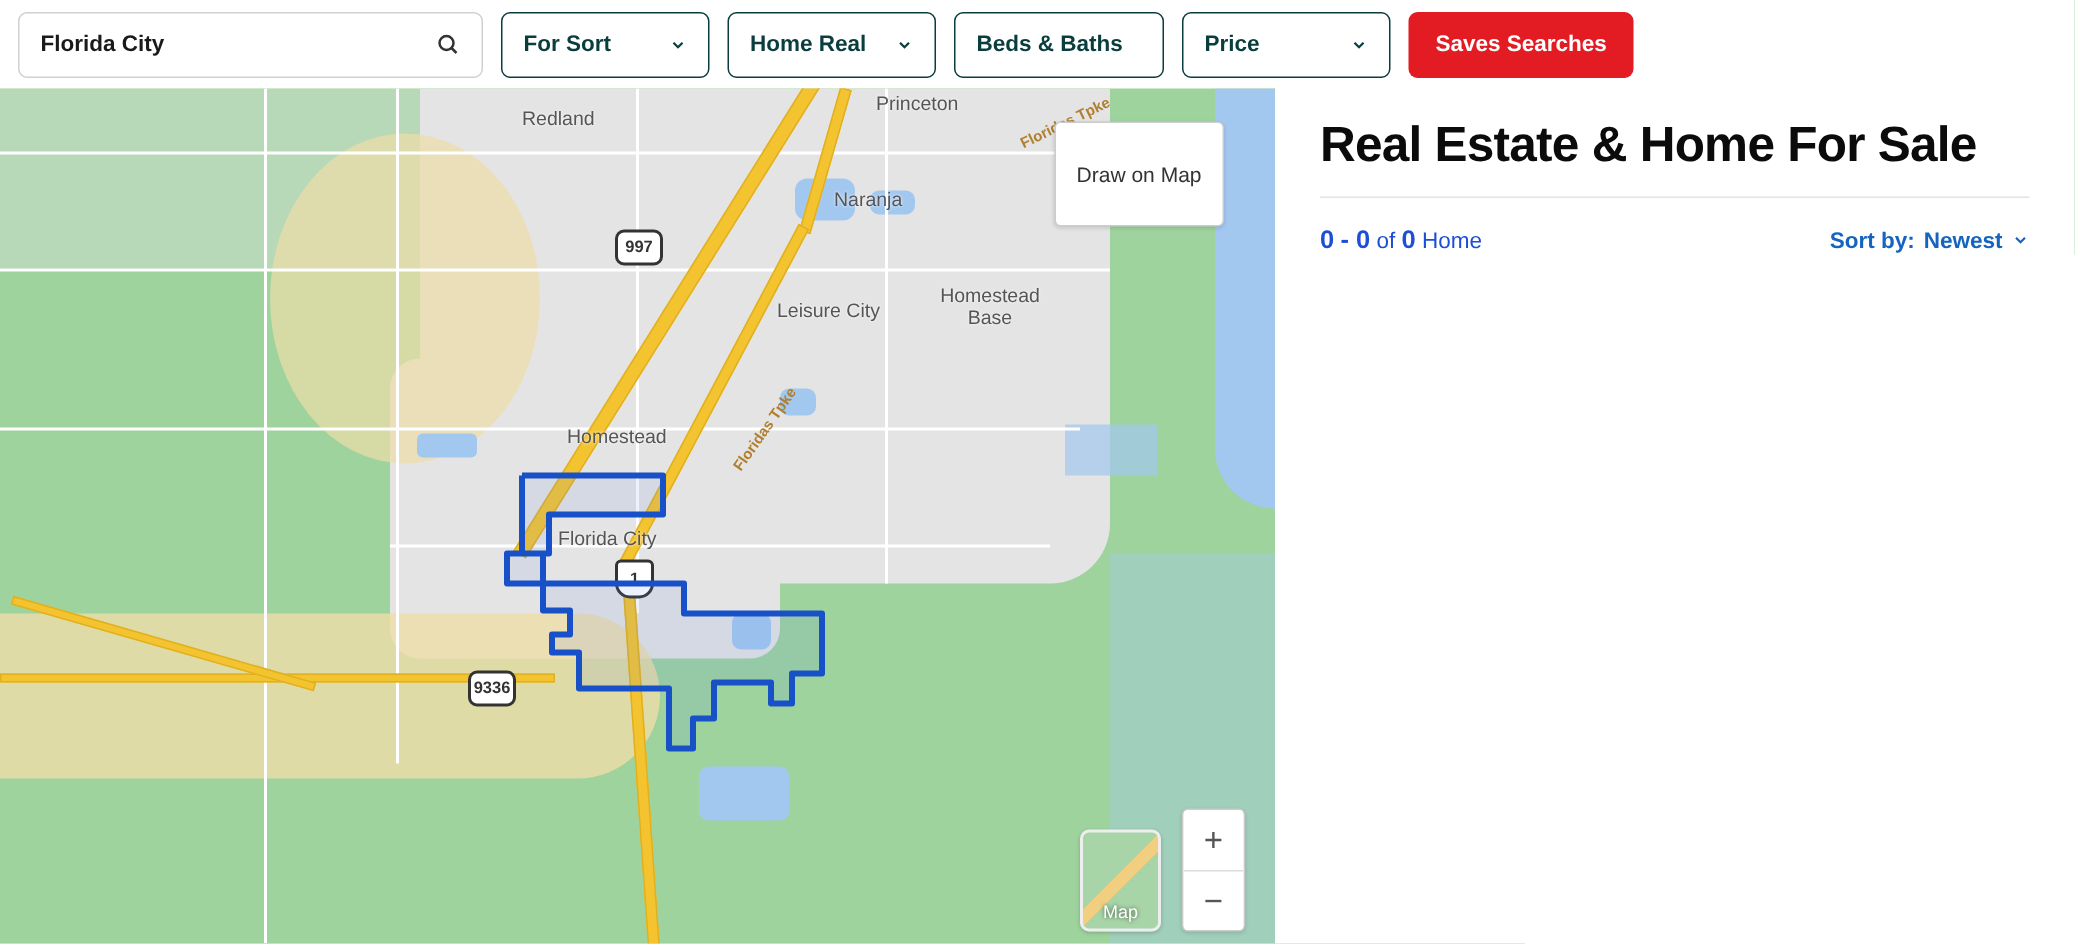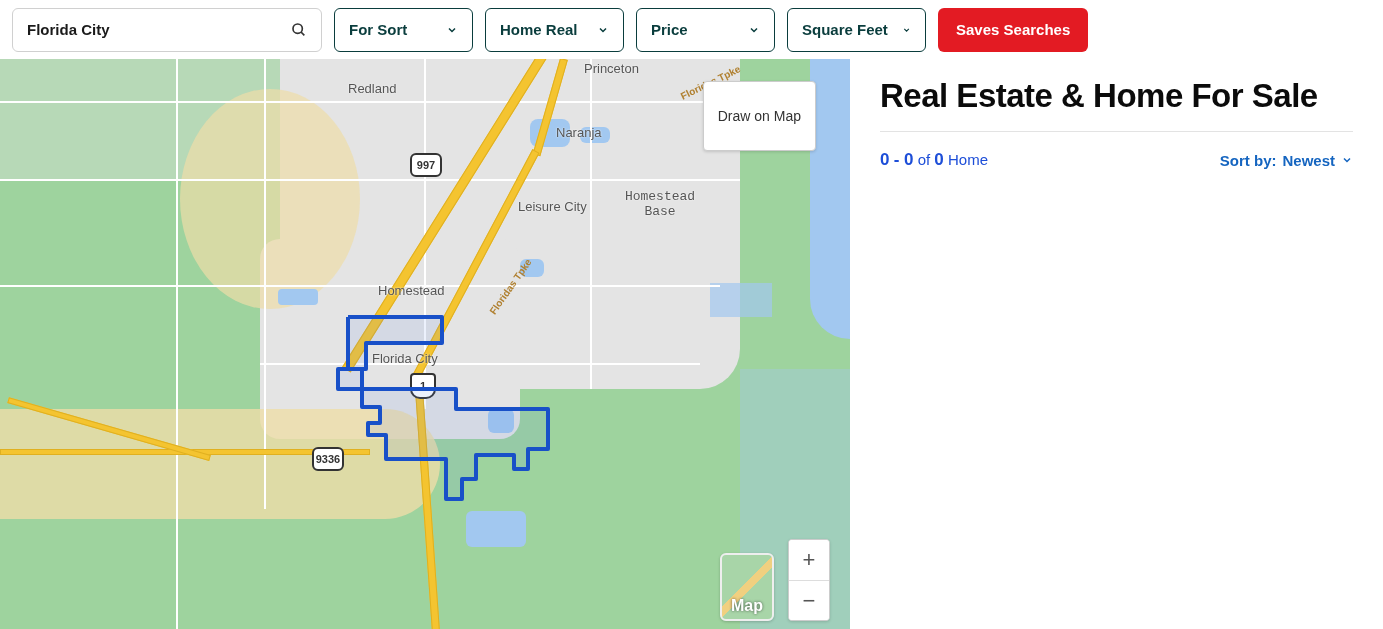--- a/index.html
+++ b/index.html
@@ -21,21 +21,21 @@
 
 .map-pane { position: relative; width: 850px; height: 100%; background: #9ed39e; overflow: hidden; flex-shrink: 0; }
 
 .draw-btn { position: absolute; top: 22px; right: 34px; background: #fff; border: 1px solid #ccc; border-radius: 4px; padding: 26px 14px; font-size: 14px; font-weight: 500; color: #333; cursor: pointer; box-shadow: 0 1px 3px rgba(0,0,0,0.15); }
 
 .zoom-controls { position: absolute; bottom: 8px; right: 20px; display: flex; flex-direction: column; background: #fff; border: 1px solid #ccc; border-radius: 4px; overflow: hidden; box-shadow: 0 1px 3px rgba(0,0,0,0.15); }
 .zoom-btn { width: 40px; height: 40px; border: none; background: #fff; font-size: 22px; font-weight: 400; cursor: pointer; display: flex; align-items: center; justify-content: center; color: #555; }
 .zoom-btn + .zoom-btn { border-top: 1px solid #ddd; }
 
 .map-toggle { position: absolute; bottom: 8px; right: 76px; width: 54px; height: 68px; border: 2px solid #eee; border-radius: 6px; background: linear-gradient(135deg, #a8d5a8 0%, #a8d5a8 45%, #f0d080 45%, #f0d080 55%, #a8d5a8 55%); box-shadow: 0 1px 3px rgba(0,0,0,0.2); cursor: pointer; display: flex; align-items: flex-end; justify-content: center; padding-bottom: 4px; }
-.map-toggle-label { font-size: 16px; font-weight: 700; color: #fff; text-shadow: 0 0 3px rgba(0,0,0,0.6); }
+.map-toggle-label { font-size: 12px; font-weight: 400; color: #fff; text-shadow: 0 0 3px rgba(0,0,0,0.6); }
 
 .label { position: absolute; font-size: 13px; font-weight: 500; color: #555; pointer-events: none; text-shadow: 0 0 2px #fff; }
 
 .shield { position: absolute; width: 32px; height: 24px; border: 2px solid #333; border-radius: 6px; background: #fff; font-size: 11px; font-weight: 700; color: #333; display: flex; align-items: center; justify-content: center; }
 .shield997 { top: 94px; left: 410px; }
 .shield1 { top: 314px; left: 410px; width: 26px; height: 26px; border-radius: 4px 4px 10px 10px; }
 .shield9336 { top: 388px; left: 312px; }
 
 .turnpike-label { position: absolute; font-size: 10px; color: #b08030; transform: rotate(-55deg); top: 222px; left: 478px; pointer-events: none; font-weight: 600; }
 .turnpike-label2 { position: absolute; font-size: 10px; color: #b08030; transform: rotate(-26deg); top: 18px; left: 678px; pointer-events: none; font-weight: 600; }
@@ -76,28 +76,28 @@
     <svg class="chev" viewBox="0 0 24 24" fill="none" stroke="#0a3d3d" stroke-width="3">
         <polyline points="6 9 12 15 18 9"></polyline>
       </svg>
   </button>
   <button class="filter-btn" style="width:139px">
     <span>Home Real</span>
     <svg class="chev" viewBox="0 0 24 24" fill="none" stroke="#0a3d3d" stroke-width="3">
         <polyline points="6 9 12 15 18 9"></polyline>
       </svg>
   </button>
-  <button class="filter-btn" style="width:139px">
-    <span>Price</span>
+  <button class="filter-btn" style="width:140px">
+    <span>Beds &amp; Baths</span>
     <svg class="chev" viewBox="0 0 24 24" fill="none" stroke="#0a3d3d" stroke-width="3">
         <polyline points="6 9 12 15 18 9"></polyline>
       </svg>
   </button>
   <button class="filter-btn" style="width:139px">
-    <span>Square Feet</span>
+    <span>Price</span>
     <svg class="chev" viewBox="0 0 24 24" fill="none" stroke="#0a3d3d" stroke-width="3">
         <polyline points="6 9 12 15 18 9"></polyline>
       </svg>
   </button>
   <button class="saves-btn">Saves Searches</button>
 </div>
 
 <div class="content">
   <div class="map-pane">
 
@@ -138,25 +138,25 @@
     <div class="road-y" style="top:390px; left:0; width:370px; height:6px;"></div>
     <div class="road-y" style="top:396px; left:0; width:210px; height:6px; transform: rotate(16deg); transform-origin: right center;"></div>
 
     <div class="shield shield997">997</div>
     <div class="shield shield1">1</div>
     <div class="shield shield9336">9336</div>
 
     <div class="turnpike-label">Floridas Tpke</div>
     <div class="turnpike-label2">Floridas Tpke</div>
 
-    <div class="label" style="top:22px; left:348px;">Redland</div>
+    <div class="label" style="top:12px; left:348px;">Redland</div>
     <div class="label" style="top:2px; left:584px;">Princeton</div>
     <div class="label" style="top:66px; left:556px;">Naranja</div>
     <div class="label" style="top:140px; left:518px;">Leisure City</div>
-    <div class="label" style="top:130px; left:620px; width:80px; text-align:center;font-family:Liberation Mono, monospace;">Homestead Base</div>
+    <div class="label" style="top:130px; left:620px; width:80px; text-align:center;">Homestead Base</div>
     <div class="label" style="top:224px; left:378px;">Homestead</div>
     <div class="label" style="top:292px; left:372px;">Florida City</div>
 
     <div class="boundary">
       <svg viewBox="0 0 210 200">
         <polyline points="10,10 104,10 104,36 28,36 28,62 0,62 0,82 118,82 118,102 210,102 210,142 190,142 190,162 176,162 176,148 138,148 138,172 124,172 124,192 108,192 108,152 48,152 48,128 30,128 30,116 42,116 42,100 24,100 24,62 10,62 10,10" fill="rgba(100,140,230,0.12)" stroke="#1850c8" stroke-width="4" stroke-linejoin="round"></polyline>
       </svg>
     </div>
 
     <button class="draw-btn">Draw on Map</button>

